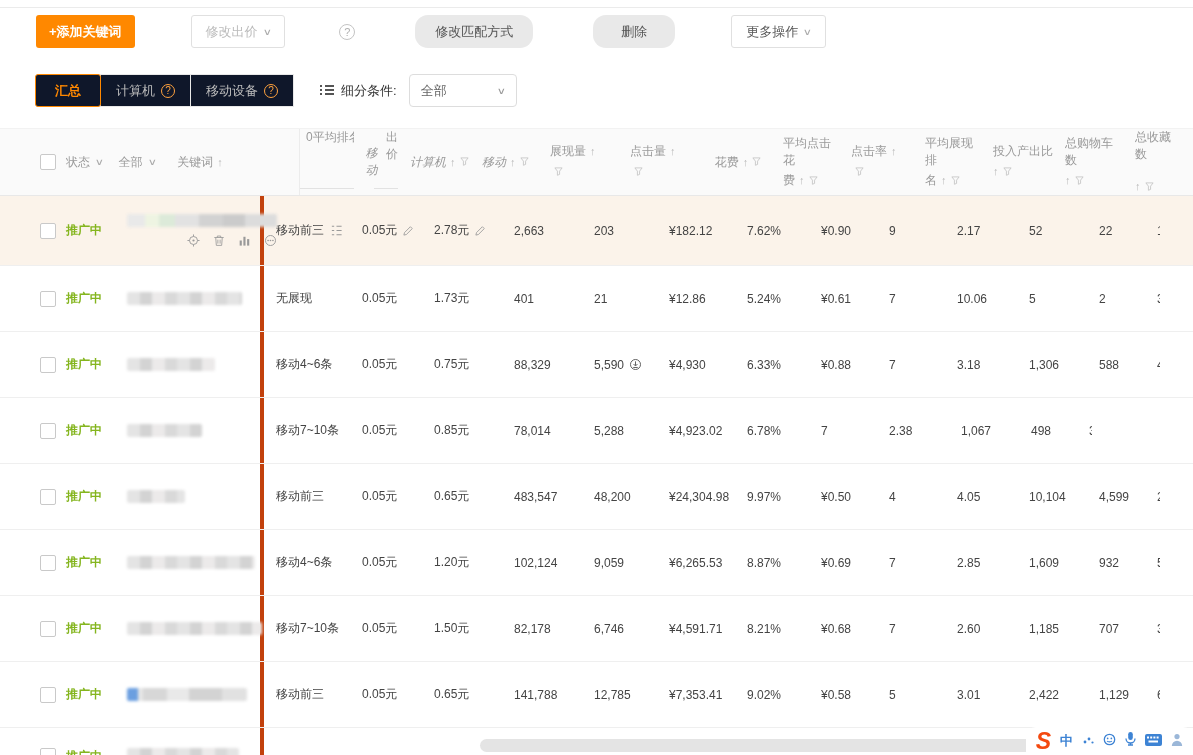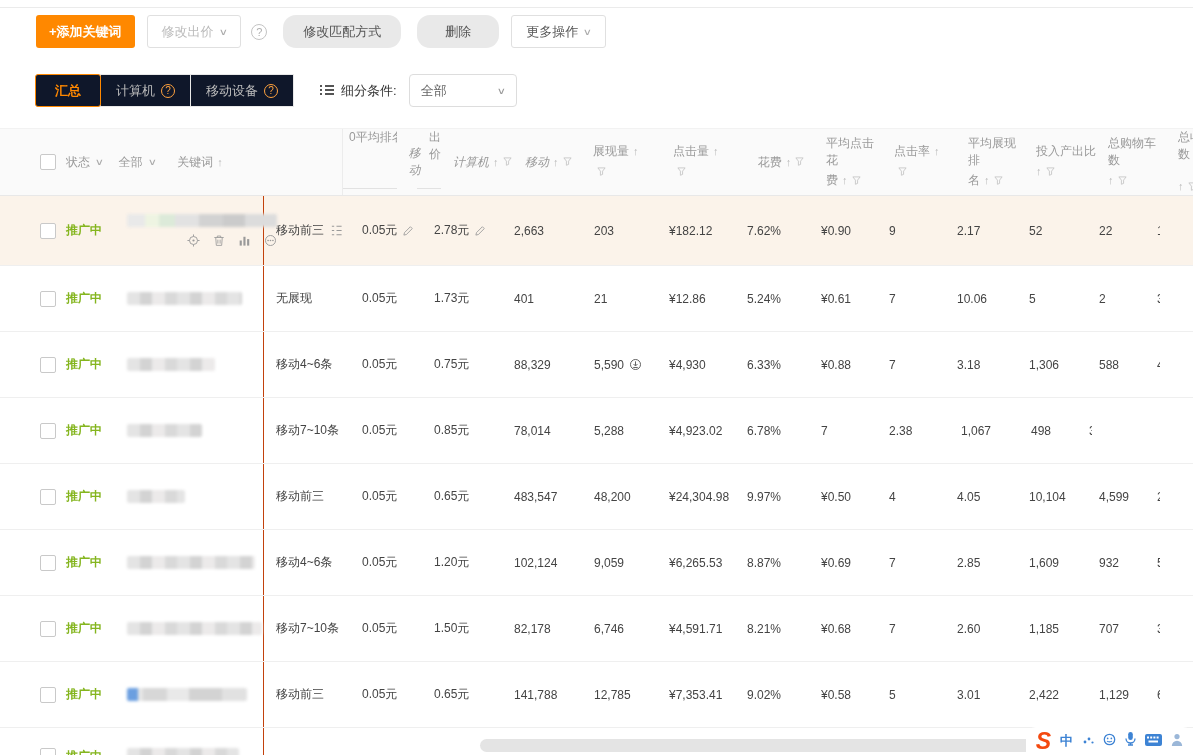--- a/index.html
+++ b/index.html
@@ -2,21 +2,21 @@
 <html><head>
 <meta charset="utf-8">
 <style>
   * { margin:0; padding:0; box-sizing:border-box; }
   html,body { background:#fff; }
   body { font-family:"Liberation Sans","DejaVu Sans",sans-serif; }
   .page { position:relative; width:1193px; height:755px; background:#fff; overflow:hidden; }
   .topline { position:absolute; top:7px; left:0; right:0; border-top:1px solid #ebebeb; }
 
   
-  .toolbar { position:absolute; top:15px; left:36px; display:flex; align-items:center; }
+  .toolbar { position:absolute; top:15px; left:36px; display:flex; align-items:center;gap:44px; }
   .btn { height:33px; font-size:13px; border-radius:3px; display:inline-flex; align-items:center; justify-content:center; cursor:pointer; border:none; background:none; font-family:inherit; }
   .btn-primary { background:#ff8800; color:#fff; padding:0 13px; font-weight:bold; }
   .btn-outline { background:#fff; border:1px solid #e0e0e0; color:#555; padding:0 14px; margin-left:12px; }
   .btn-outline.dim { color:#bbb; }
   .btn-gray { background:#e9e9e9; color:#555; padding:0 20px; margin-left:16px;border-radius:13px; }
   .btn-gray.wide { padding:0 28px; }
   .caret { font-size:9px; color:#aaa; margin-left:6px; transform:scaleX(1.4); display:inline-block; }
   .help-circle { width:16px; height:16px; border:1px solid #c4c4c4; color:#b0b0b0; border-radius:50%; font-size:11px; line-height:14px; text-align:center; margin-left:10px; display:inline-block; }
 
   
@@ -26,21 +26,21 @@
   .seg-item.active { border:1px solid #ff8800; color:#ff8800; border-radius:3px; z-index:2; padding:0 19px; font-weight:bold; }
   .q-circle { width:14px; height:14px; border:1px solid #ffa23e; color:#ffa23e; border-radius:50%; font-size:10px; line-height:12px; text-align:center; margin-left:6px; }
   .list-icon { margin-left:26px; display:inline-block; }
   .filter-label { margin-left:7px; color:#333; font-size:13px; }
   .select { width:108px; height:33px; border:1px solid #ddd; border-radius:4px; margin-left:12px; display:flex; align-items:center; justify-content:space-between; padding:0 11px; color:#666; font-size:13px; cursor:pointer; background:#fff; }
   .select .caret { color:#999; }
 
   
   .table { position:absolute; top:128px; left:0; width:1193px; }
   .thead { display:flex; height:68px; background:#fafafa; border-top:1px solid #f2f2f2; border-bottom:1px solid #e8e8e8; color:#999; font-size:12px; }
-  .th-fixed { width:343px; flex:none; display:flex; align-items:center; padding-left:40px; border-right:1px solid #ececec; }
+  .th-fixed { width:300px; flex:none; display:flex; align-items:center; padding-left:40px; border-right:1px solid #ececec; }
   .hlabel { color:#999; }
   .arrow { color:#b8b8b8; font-size:11px; margin-left:4px; }
   .funnel { display:inline-block; vertical-align:-1px; margin-left:4px; }
   .gap16 { margin-left:16px; }
   .gap24 { margin-left:22px; }
 
   .th { flex:none; display:flex; flex-direction:column; justify-content:center; padding-left:12px; line-height:17px; }
   .l2 { margin-top:3px; }
   .th.single { flex-direction:row; align-items:center; }
 
@@ -52,21 +52,21 @@
   .g-sub { display:inline-flex; align-items:center; padding-left:12px;font-style:italic; }
 
   .c-rank{width:86px;} .c-bid{width:152px;} .c-bidpc{width:72px;} .c-bidmob{width:80px;}
   .c-impr{width:80px;} .c-clicks{width:75px;} .c-cost{width:78px;} .c-ctr{width:74px;}
   .c-cpc{width:68px;} .c-srank{width:68px;} .c-roi{width:72px;} .c-cart{width:70px;}
   .c-fav{width:58px;gap:12px;} .c-cut{width:15px; padding-left:4px; overflow:hidden;}
 
   .tbody { }
   .tr { display:flex; height:66px; background:#fff; border-bottom:1px solid #efefef; font-size:12px; color:#444; }
   .tr.highlight { background:#fbf3ea; height:70px; }
-  .td-fixed { width:264px; flex:none; display:flex; align-items:center; padding-left:40px; border-right:1px solid #c2410c; }
+  .td-fixed { width:264px; flex:none; display:flex; align-items:center; padding-left:40px; border-right:4px solid #c2410c; }
   .cb { width:16px; height:16px; border:1px solid #c9c9c9; border-radius:2px; background:#fff; flex:none; cursor:pointer; }
   .status { color:#84b51e; font-weight:bold; font-size:12px; margin-left:10px; width:48px; flex:none; }
   .kw { margin-left:13px; display:flex; flex-direction:column; }
   .blur { height:13px; border-radius:2px; filter:blur(1.6px);
           background:repeating-linear-gradient(90deg,#e4e4e4 0 13px,#d3d3d3 13px 25px,#eceaea 25px 38px,#d9d9d9 38px 50px); }
   .blur.tint { background:linear-gradient(90deg,#e9e9e9 0 18px,#eef4e2 18px 32px,#dcead9 32px 48px,#e2e2e2 48px 72px,#d2d2d2 72px 96px,#cbcbcb 96px 118px,#dcdcdc 118px 150px); }
   .blur.blue-lead { background:linear-gradient(90deg,#6b9fe0 0 11px,#e6e6e6 11px 16px,#d7d7d7 16px 40px,#e9e9e9 40px 62px,#d3d3d3 62px 95px,#e1e1e1 95px 120px); }
   .row-actions { display:flex; justify-content:flex-end; gap:13px; margin-top:7px; align-items:center; }
   .row-actions svg { cursor:pointer; }
 

